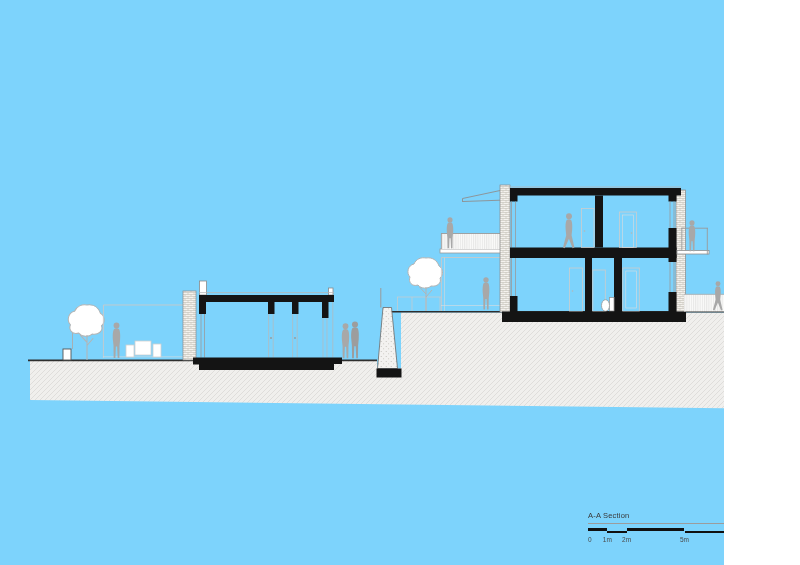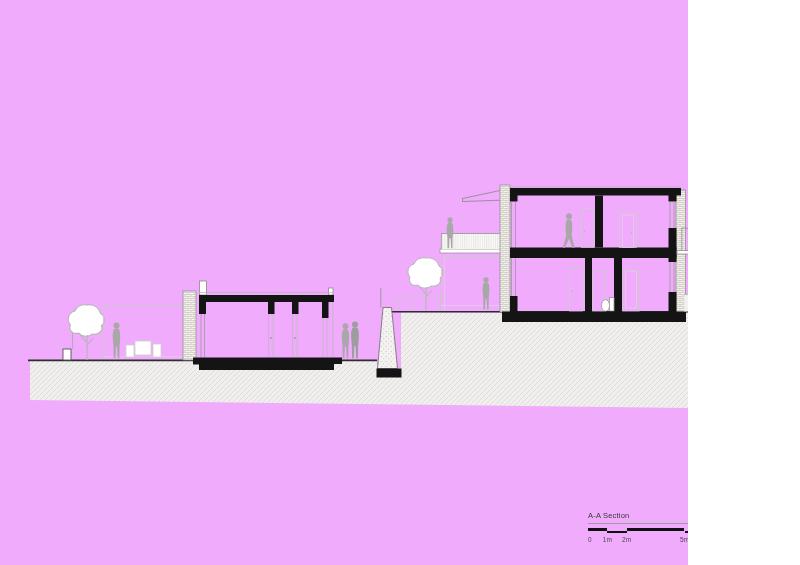--- a/index.html
+++ b/index.html
@@ -1,17 +1,17 @@
 <!DOCTYPE html>
 <html><head>
 <meta charset="utf-8">
 <style>
   html,body{margin:0;padding:0;background:#fff;}
-  .stage{position:relative;width:672px;height:565px;background:#f0abfc;overflow:hidden;
-         font-family:"Liberation Sans",sans-serif;padding-left:16px;}
+  .stage{position:relative;width:724px;height:565px;background:#7dd3fc;overflow:hidden;
+         font-family:"Liberation Sans",sans-serif;}
   .drawing{position:absolute;left:0;top:0;}
   
   .scalebar{position:absolute;left:588px;top:511px;width:194px;}
   .sb-title{font-size:7.5px;color:#383838;letter-spacing:.2px;}
   .sb-rule{border:0;border-top:1px solid #9c9c9c;margin:3px 0 4px 0;}
   .sb-bar{position:relative;height:6px;}
   .sb-seg{position:absolute;background:#101010;}
   .sb-seg.s1{left:0;top:0;width:19.3px;height:3.2px;}
   .sb-seg.s2{left:19.3px;top:3.3px;width:19.3px;height:2.2px;}
   .sb-seg.s3{left:38.6px;top:0;width:57.9px;height:3.2px;}

